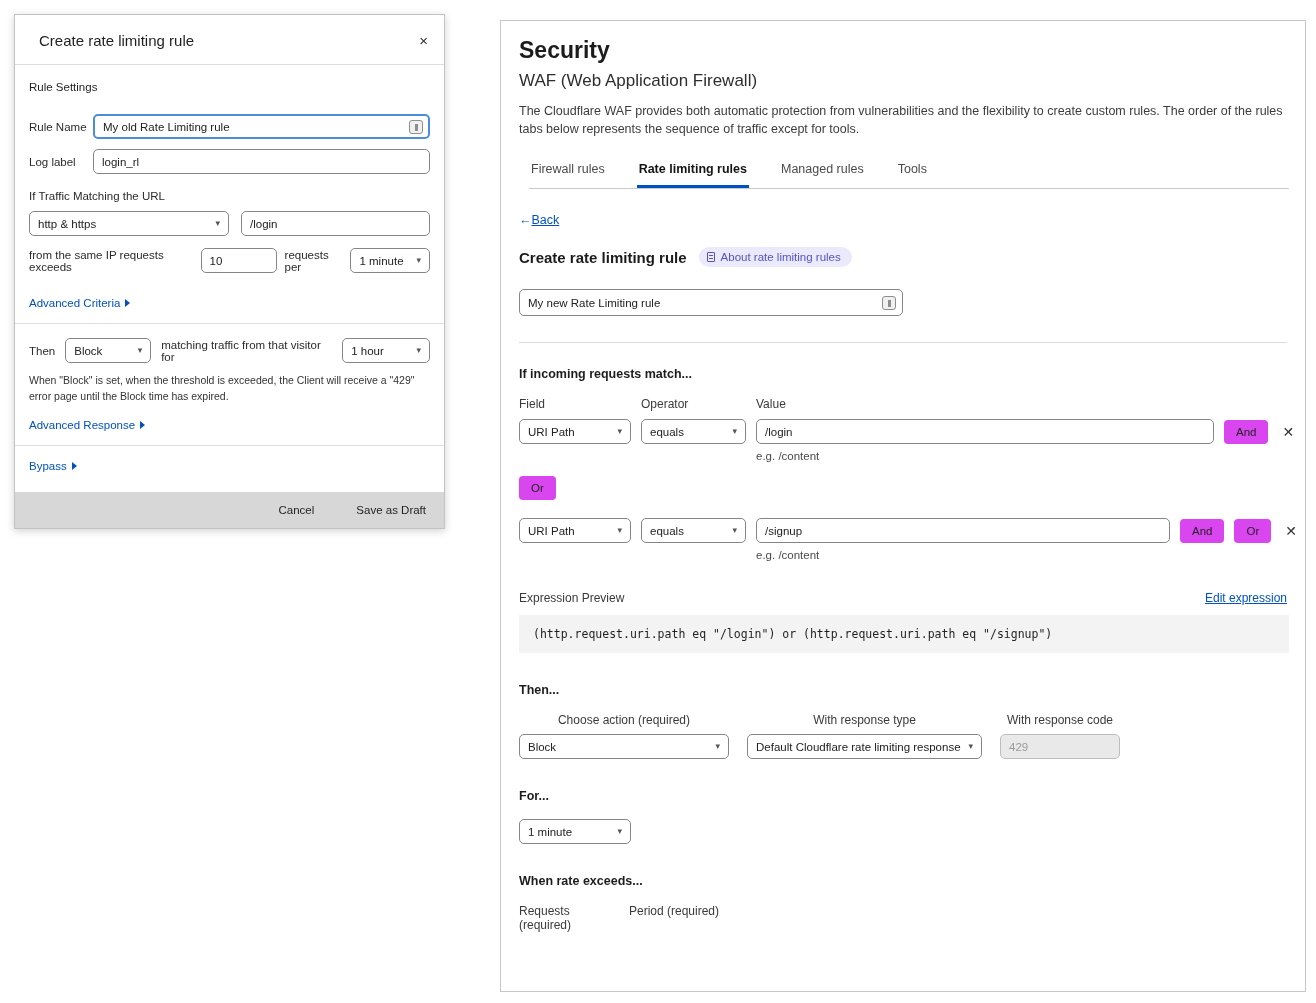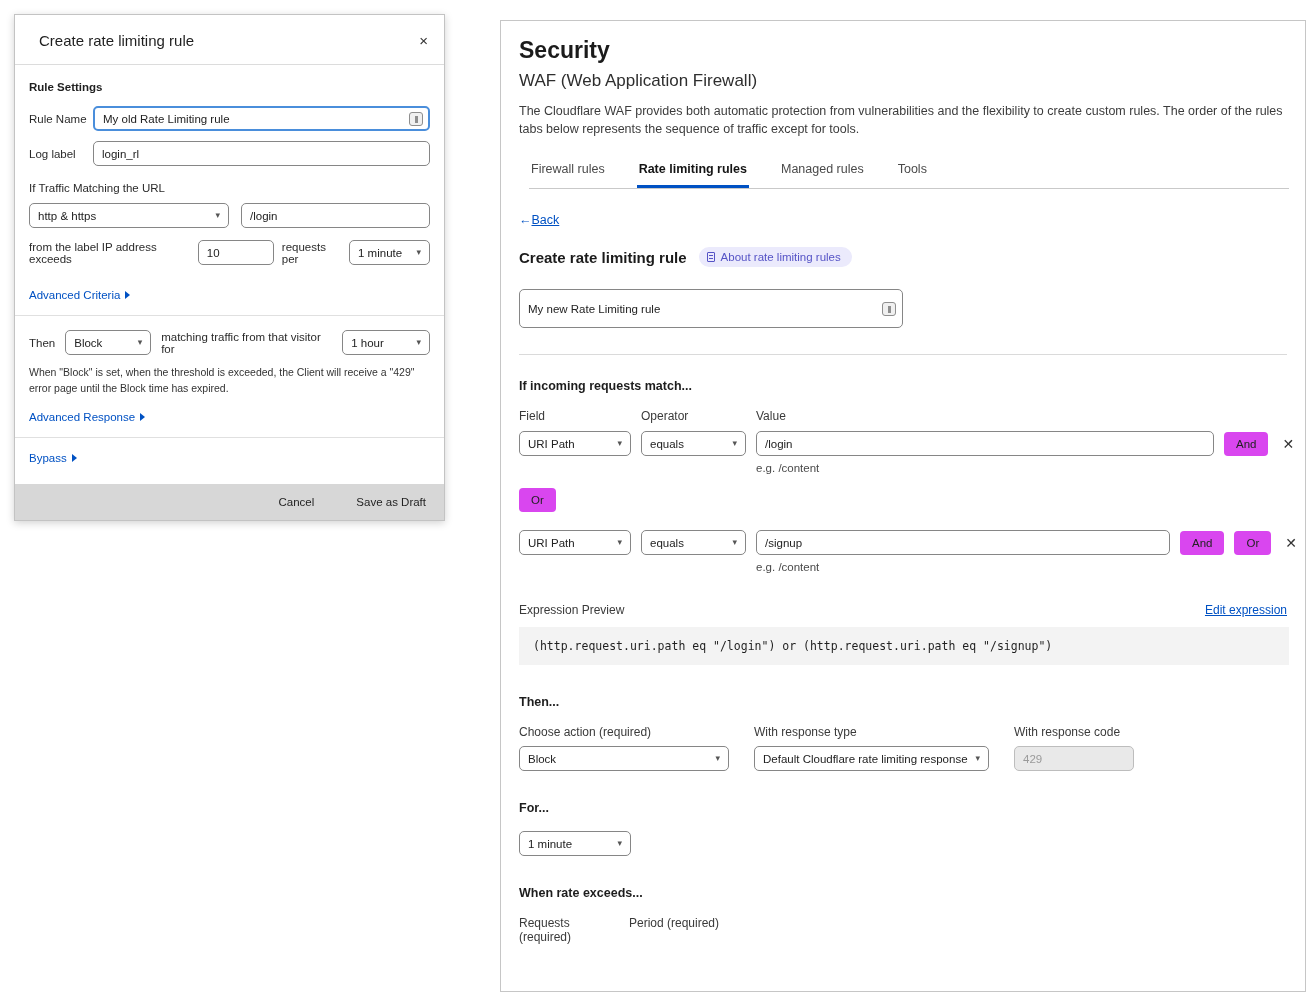--- a/index.html
+++ b/index.html
@@ -39,21 +39,21 @@
   
   .dialog {
     position: absolute; left: 14px; top: 14px; width: 431px;
     background: #fff; border: 1px solid #c3c3c3; box-shadow: 0 2px 8px rgba(0,0,0,.18);
   }
   .dialog-header { display: flex; align-items: center; justify-content: space-between;
     padding: 17px 16px 15px 24px; border-bottom: 1px solid #dcdcdc; }
   .dialog-title { font-size: 15px; color: #1f1f1f; }
   .dialog-close { background: none; border: none; font-size: 15px; color: #333; cursor: pointer; }
   .dialog-body { padding: 16px 14px 0 14px; font-size: 11.5px; }
-  .dlg-sec-title { font-weight: bold; font-size: 11.5px; color: #1f1f1f; margin-bottom: 13px; }
+  .dlg-sec-title { font-weight: normal; font-size: 11.5px; color: #1f1f1f; margin-bottom: 21px; }
   .dlg-row { display: flex; align-items: center; margin-bottom: 10px; }
   .dlg-label { width: 64px; flex: none; font-size: 11.5px; color: #2b2b2b; }
   .focused-input { border: 2px solid #4a8edb; padding-right: 26px; }
   .dlg-heading { font-size: 11.5px; color: #2b2b2b; margin: 16px 0 9px; }
   .dlg-note { font-size: 10.5px; color: #333; line-height: 1.5; margin-top: 9px; width: 390px; }
   .dlg-divider { height: 1px; background: #e0e0e0; margin: 14px -14px; }
   .dialog-footer { background: #d7d7d7; margin-top: 16px; padding: 12px 18px;
     display: flex; justify-content: flex-end; align-items: center; gap: 42px; }
   .footer-btn { background: none; border: none; font-size: 11.5px; color: #1f1f1f; cursor: pointer;
     font-family: "Liberation Sans", sans-serif; }
@@ -88,21 +88,21 @@
   .w105 { width: 105px; flex: none; }
   .val1 { width: 458px; flex: none; }
   .val2 { width: 414px; flex: none; }
   .cond-hint { margin: 6px 0 0 237px; }
   .or-row { margin: 14px 0 18px; }
   .expr-head { display: flex; justify-content: space-between; align-items: center; margin: 30px 0 10px; }
   .expr-label { font-size: 12px; color: #3a3a3a; }
   .expr-edit { font-size: 12px; color: #0051c3; text-decoration: underline; cursor: pointer; }
   .expr-code { background: #f3f3f3; padding: 12px 14px; font-family: "DejaVu Sans Mono", monospace;
     font-size: 11.5px; color: #1f1f1f; width: 770px; }
-  .then-grid { display: flex; gap: 25px; }
+  .then-grid { display: flex; gap: 18px; text-align: center; }
   .w210 { width: 210px; flex: none; }
   .w235 { width: 235px; flex: none; }
   .w120 { width: 120px; flex: none; }
   .disabled-input { background: #e9e9e9; border: 1px solid #bdbdbd; color: #9a9a9a; border-radius: 5px;
     height: 25px; padding: 0 8px; font-size: 11.5px; display: flex; align-items: center; }
   .sec-gap { margin-top: 30px; }
   .inline-fields { display: flex; gap: 10px; }
   .w100 { width: 100px; flex: none; }
 </style>
 </head>
@@ -133,21 +133,21 @@
 
     <div class="dlg-row">
       <div class="select" style="width:200px; margin-right:12px">
         <span>http &amp; https</span>
         <span class="caret">▾</span>
       </div>
       <input class="text-input" style="flex: 1 1 0%;" value="/login">
     </div>
 
     <div class="dlg-row" style="margin-top:12px">
-      <span>from the label IP address exceeds</span>
+      <span>from the same IP requests exceeds</span>
       <input class="text-input" style="width: 76px; margin: 0px 8px;" value="10">
       <span>requests per</span>
       <div class="select" style="width:86px; margin-left:8px">
         <span>1 minute</span>
         <span class="caret">▾</span>
       </div>
     </div>
 
     <a class="blue-link" style="margin-top:14px">
       <span>Advanced Criteria</span>
@@ -211,21 +211,21 @@
 
   <div class="form-title-row">
     <span class="form-title">Create rate limiting rule</span>
     <span class="badge">
       <span class="doc-icon"></span>
       <span>About rate limiting rules</span>
     </span>
   </div>
 
   <div class="input-wrap" style="width:384px">
-    <input class="text-input" style="height: 39px; padding-right: 26px;" value="My new Rate Limiting rule">
+    <input class="text-input" style="height: 27px; padding-right: 26px;" value="My new Rate Limiting rule">
     <span class="autofill-icon"></span>
   </div>
 
   <div class="big-divider"></div>
 
   <div class="sec-heading">If incoming requests match...</div>
 
   <div class="cond-labels">
     <span class="w112">Field</span>
     <span class="w105">Operator</span>

